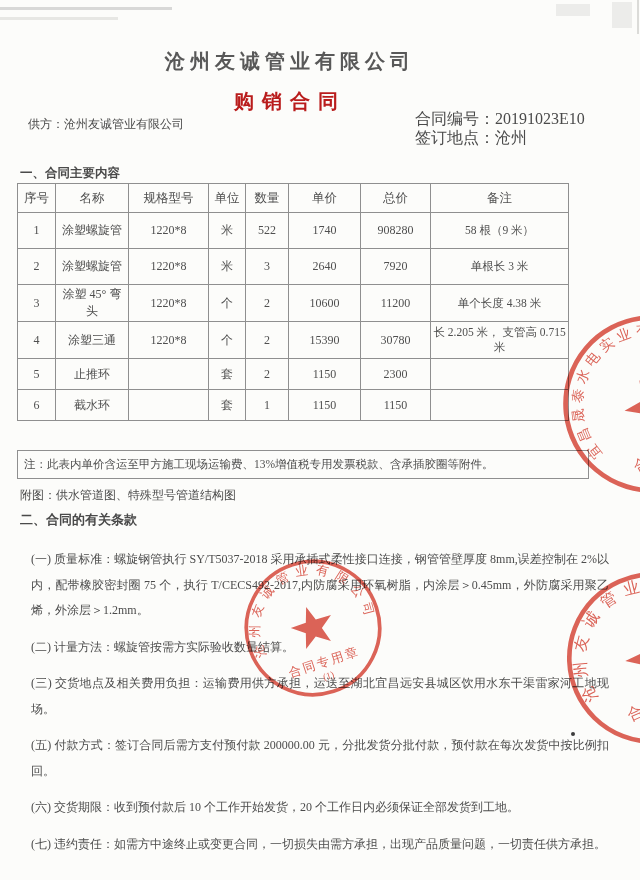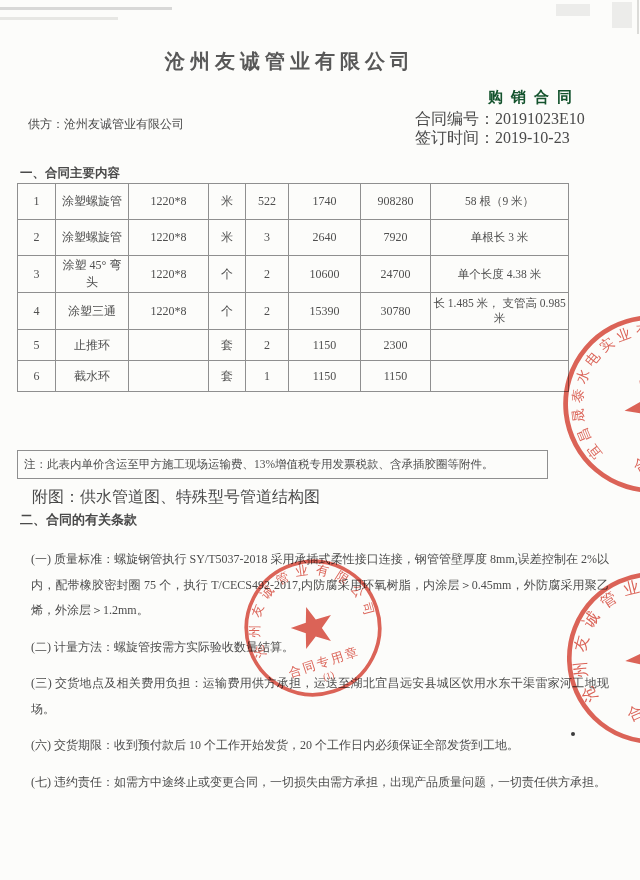--- a/index.html
+++ b/index.html
@@ -18,22 +18,22 @@
   .scan-mark-tr1{position:absolute;left:556px;top:4px;width:34px;height:12px;background:#ececea;}
   .scan-mark-tr2{position:absolute;left:612px;top:2px;width:20px;height:26px;background:#ececea;}
   .scan-tick{position:absolute;left:637px;top:0;width:2px;height:34px;background:#c4c4c2;opacity:.6;}
   .ink-dot{position:absolute;left:571px;top:732px;width:4px;height:4px;border-radius:50%;background:#3c3c3c;}
 
   .doc-title{
     position:absolute;left:0;top:48px;width:580px;text-align:center;
     font-size:20px;font-weight:600;letter-spacing:5px;color:#585858;
   }
   .doc-subtitle{
-    position:absolute;left:0;top:88px;width:580px;text-align:right;
-    font-size:15px;font-weight:600;letter-spacing:8px;color:#14532d;
+    position:absolute;left:0;top:88px;width:580px;text-align:center;
+    font-size:20px;font-weight:600;letter-spacing:8px;color:#b91c1c;
   }
   .party-supplier{position:absolute;left:28px;top:116px;font-size:12px;}
   .party-buyer{position:absolute;left:28px;top:146px;font-size:12px;}
   .meta-block{position:absolute;left:415px;top:109px;font-size:16px;line-height:19px;}
   .meta-row{white-space:nowrap;}
   .section-title{position:absolute;left:20px;font-size:12.5px;font-weight:600;color:#4a4a4a;}
   .section-1{top:165px;}
   .section-2{top:511px;font-size:13px;}
 
   table.goods{
@@ -42,25 +42,25 @@
     font-size:12px;color:#4f4f4f;
   }
   table.goods td,table.goods th{
     border:1px solid #8f8f8f;text-align:center;vertical-align:middle;
     padding:1px 2px;font-weight:normal;overflow:hidden;
   }
   table.goods th{font-size:12.5px;}
   .remark-cell{font-size:11.5px;line-height:15px;}
 
   .note-box{
-    position:absolute;left:17px;top:450px;width:531px;height:29px;
+    position:absolute;left:17px;top:450px;width:572px;height:29px;
     border:1px solid #8f8f8f;box-sizing:border-box;
     font-size:11.5px;line-height:27px;padding:0 6px;white-space:nowrap;color:#4f4f4f;
   }
-  .attachment-line{position:absolute;left:32px;top:487px;font-size:16px;}
+  .attachment-line{position:absolute;left:20px;top:487px;font-size:12px;}
 
   .clauses{
     position:absolute;left:20px;top:536px;width:600px;
     font-size:12px;line-height:25.5px;text-align:justify;color:#4c4c4c;
   }
   .clauses p{margin:11px;}
   .clauses p.hang{padding-left:19px;text-indent:-19px;}
 
   .stamp{position:absolute;mix-blend-mode:multiply;opacity:.85;}
   .stamp svg{display:block;}
@@ -80,37 +80,47 @@
   <div class="scan-tick"></div>
   <div class="ink-dot"></div>
 
   <div class="doc-title">沧州友诚管业有限公司</div>
   <div class="doc-subtitle">购销合同</div>
 
   <div class="party-supplier"><span>供方：</span><span>沧州友诚管业有限公司</span></div>
 
   <div class="meta-block">
     <div class="meta-row"><span>合同编号：</span><span>20191023E10</span></div>
-    <div class="meta-row"><span>签订时间：</span><span>2019-10-23</span></div>
+    <div class="meta-row"><span>签订地点：</span><span>沧州</span></div>
   </div>
 
   <div class="section-title section-1">一、合同主要内容</div>
 
   <table class="goods">
     <colgroup>
       <col style="width:38px">
         <col style="width:73px">
         <col style="width:80px">
         <col style="width:37px">
       <col style="width:43px">
         <col style="width:72px">
         <col style="width:70px">
         <col style="width:138px">
     </colgroup>
     <tbody>
+        <tr style="height:29px">
+      <th>序号</th>
+      <th>名称</th>
+      <th>规格型号</th>
+      <th>单位</th>
+      <th>数量</th>
+      <th>单价</th>
+      <th>总价</th>
+      <th>备注</th>
+    </tr>
     <tr style="height:36px">
       <td>1</td>
       <td>涂塑螺旋管</td>
       <td>1220*8</td>
       <td>米</td>
       <td>522</td>
       <td>1740</td>
       <td>908280</td>
       <td class="remark-cell">58 根（9 米）</td>
     </tr>
@@ -124,32 +134,32 @@
       <td>7920</td>
       <td class="remark-cell">单根长 3 米</td>
     </tr>
     <tr style="height:35px">
       <td>3</td>
       <td>涂塑 45° 弯头</td>
       <td>1220*8</td>
       <td>个</td>
       <td>2</td>
       <td>10600</td>
-      <td>24700</td>
+      <td>11200</td>
       <td class="remark-cell">单个长度 4.38 米</td>
     </tr>
     <tr style="height:37px">
       <td>4</td>
       <td>涂塑三通</td>
       <td>1220*8</td>
       <td>个</td>
       <td>2</td>
       <td>15390</td>
       <td>30780</td>
-      <td class="remark-cell">长 1.485 米， 支管高 0.985 米</td>
+      <td class="remark-cell">长 2.205 米， 支管高 0.715 米</td>
     </tr>
     <tr style="height:31px">
       <td>5</td>
       <td>止推环</td>
       <td></td>
       <td>套</td>
       <td>2</td>
       <td>1150</td>
       <td>2300</td>
       <td class="remark-cell"></td>
@@ -168,20 +178,21 @@
     </table>
 
   <div class="note-box">注：此表内单价含运至甲方施工现场运输费、13%增值税专用发票税款、含承插胶圈等附件。</div>
   <div class="attachment-line">附图：供水管道图、特殊型号管道结构图</div>
   <div class="section-title section-2">二、合同的有关条款</div>
 
   <div class="clauses">
     <p>(一) 质量标准：螺旋钢管执行 SY/T5037-2018 采用承插式柔性接口连接，钢管管壁厚度 8mm,误差控制在 2%以内，配带橡胶密封圈 75 个，执行 T/CECS492-2017,内防腐采用环氧树脂，内涂层＞0.45mm，外防腐采用聚乙烯，外涂层＞1.2mm。</p>
     <p>(二) 计量方法：螺旋管按需方实际验收数量结算。</p>
     <p>(三) 交货地点及相关费用负担：运输费用供方承担，运送至湖北宜昌远安县城区饮用水东干渠雷家河工地现场。</p>
+    <p>(五) 付款方式：签订合同后需方支付预付款 200000.00 元，分批发货分批付款，预付款在每次发货中按比例扣回。</p>
     <p>(六) 交货期限：收到预付款后 10 个工作开始发货，20 个工作日内必须保证全部发货到工地。</p>
     <p>(七) 违约责任：如需方中途终止或变更合同，一切损失由需方承担，出现产品质量问题，一切责任供方承担。</p>
   </div>
 
   <div class="stamp stamp-buyer">
     <svg viewBox="-100 -100 200 200" width="192" height="192">
       <g fill="#d8493c" stroke="none">
         <circle cx="0" cy="0" r="90" fill="none" stroke="#d8493c" stroke-width="5"></circle>
         <path transform="translate(0,2)" d="M0,-30 L7.05,-9.71 L28.53,-9.27 L11.41,3.71 L17.63,24.27 L0,12 L-17.63,24.27 L-11.41,3.71 L-28.53,-9.27 L-7.05,-9.71 Z"></path>
         <path id="arc-buyer" d="M -68 26 A 72.8 72.8 0 1 1 68 26" fill="none"></path>

